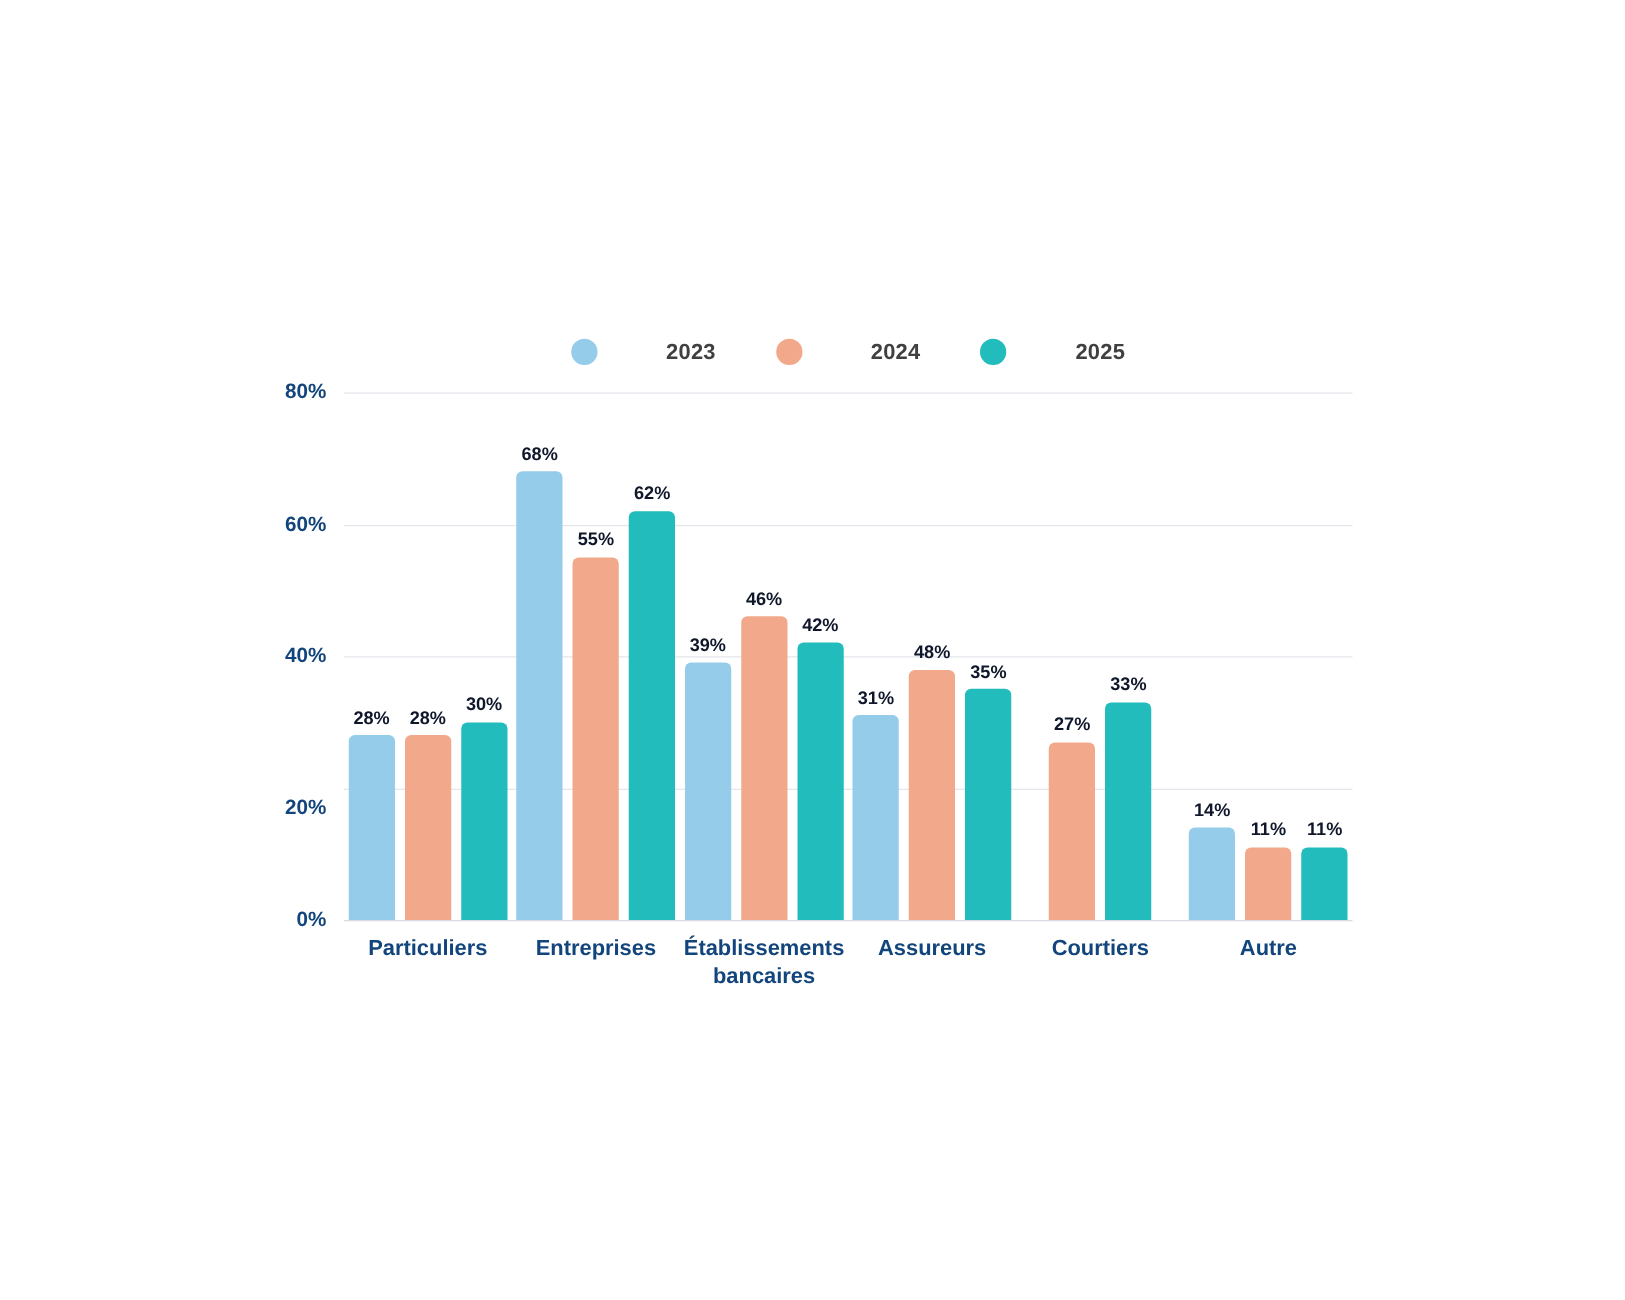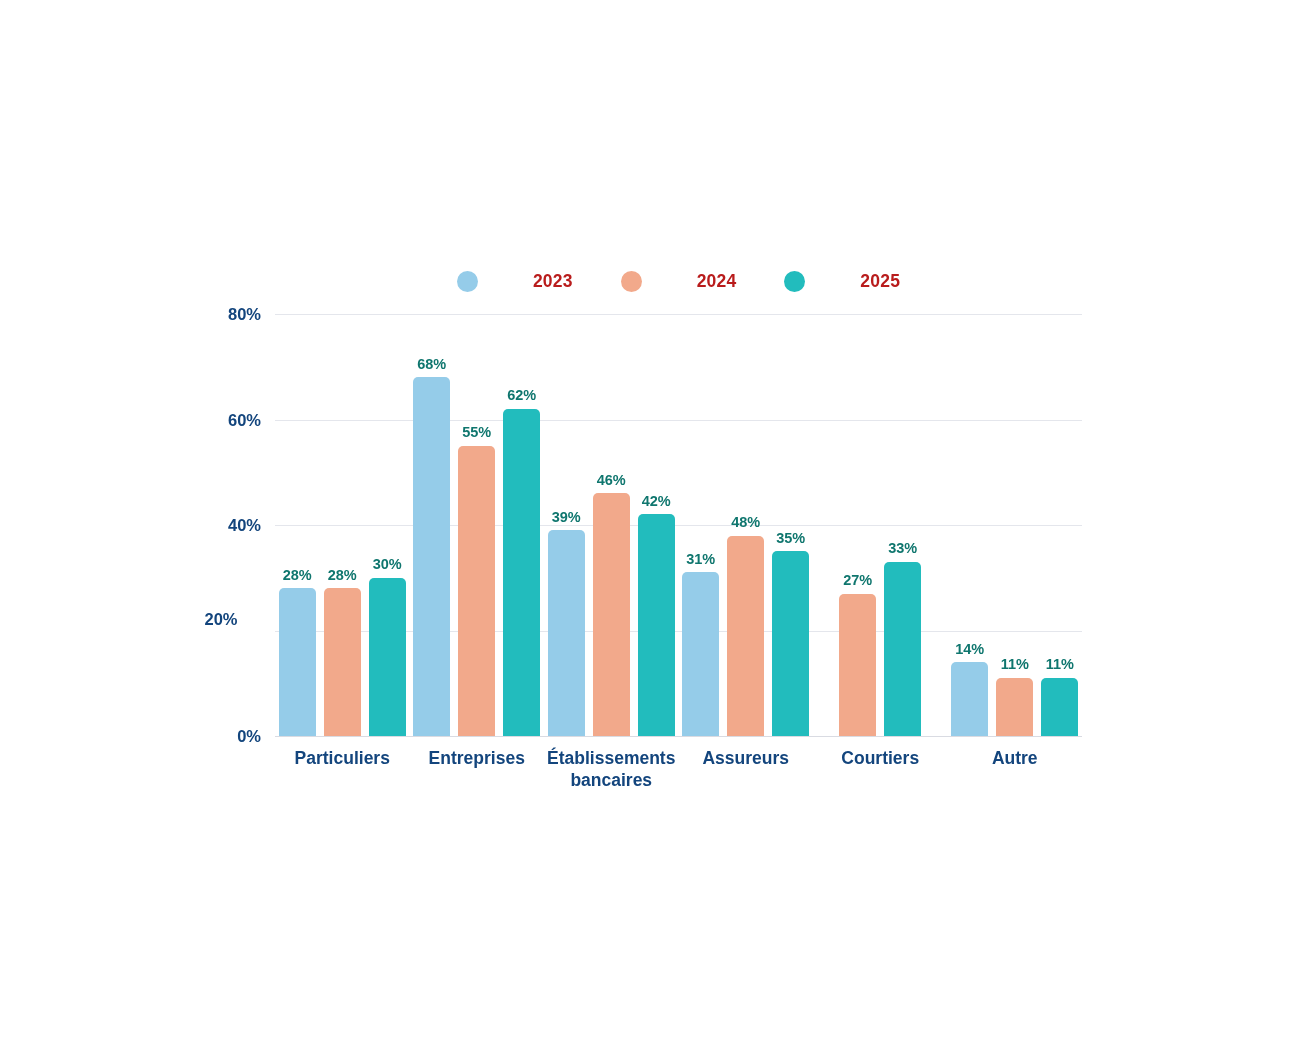--- a/index.html
+++ b/index.html
@@ -41,21 +41,21 @@
   }
   .legend-swatch {
     width: 21px;
     height: 21px;
     border-radius: 50%;
     display: block;
   }
   .legend-label {
     font-size: 17.5px;
     font-weight: bold;
-    color: #b91c1c;
+    color: #404040;
     letter-spacing: 0.2px;
     white-space: nowrap;
     margin-left: 44px;
   }
 
   
   #plot {
     position: absolute;
     left: 275px;
     top: 314px;
@@ -116,21 +116,21 @@
   .bar {
     width: 37px;
     border-radius: 5px 5px 0 0;
   }
   .bar-label {
     position: absolute;
     left: 50%;
     transform: translateX(-50%);
     font-size: 14.5px;
     font-weight: bold;
-    color: #0f766e;
+    color: #0f172a;
     white-space: nowrap;
     line-height: 1;
   }
 
   .cat-label {
     position: absolute;
     top: 422px;
     left: 50%;
     transform: translateX(-50%);
     padding-top: 11px;
@@ -160,21 +160,21 @@
       <div class="legend-item">
         <span class="legend-swatch" style="background: rgb(34, 188, 189);"></span>
         <span class="legend-label">2025</span>
       </div>
     </div>
 
   <div id="plot">
       <div class="gridline baseline" style="top: 422px;"></div>
       <div class="ytick" style="top: 422px;">0%</div>
       <div class="gridline" style="top: 316.5px;"></div>
-      <div class="ytick" style="top: 305px; text-align: center;">20%</div>
+      <div class="ytick" style="top: 333px;">20%</div>
       <div class="gridline" style="top: 211px;"></div>
       <div class="ytick" style="top: 211px;">40%</div>
       <div class="gridline" style="top: 105.5px;"></div>
       <div class="ytick" style="top: 105.5px;">60%</div>
       <div class="gridline" style="top: 0px;"></div>
       <div class="ytick" style="top: 0px;">80%</div>
       <div class="group" style="left: 0px; width: 134.5px;">
         <div class="bars">
           <div class="bar-wrap">
             <div class="bar-label" style="bottom: 153.7px;">28%</div>

